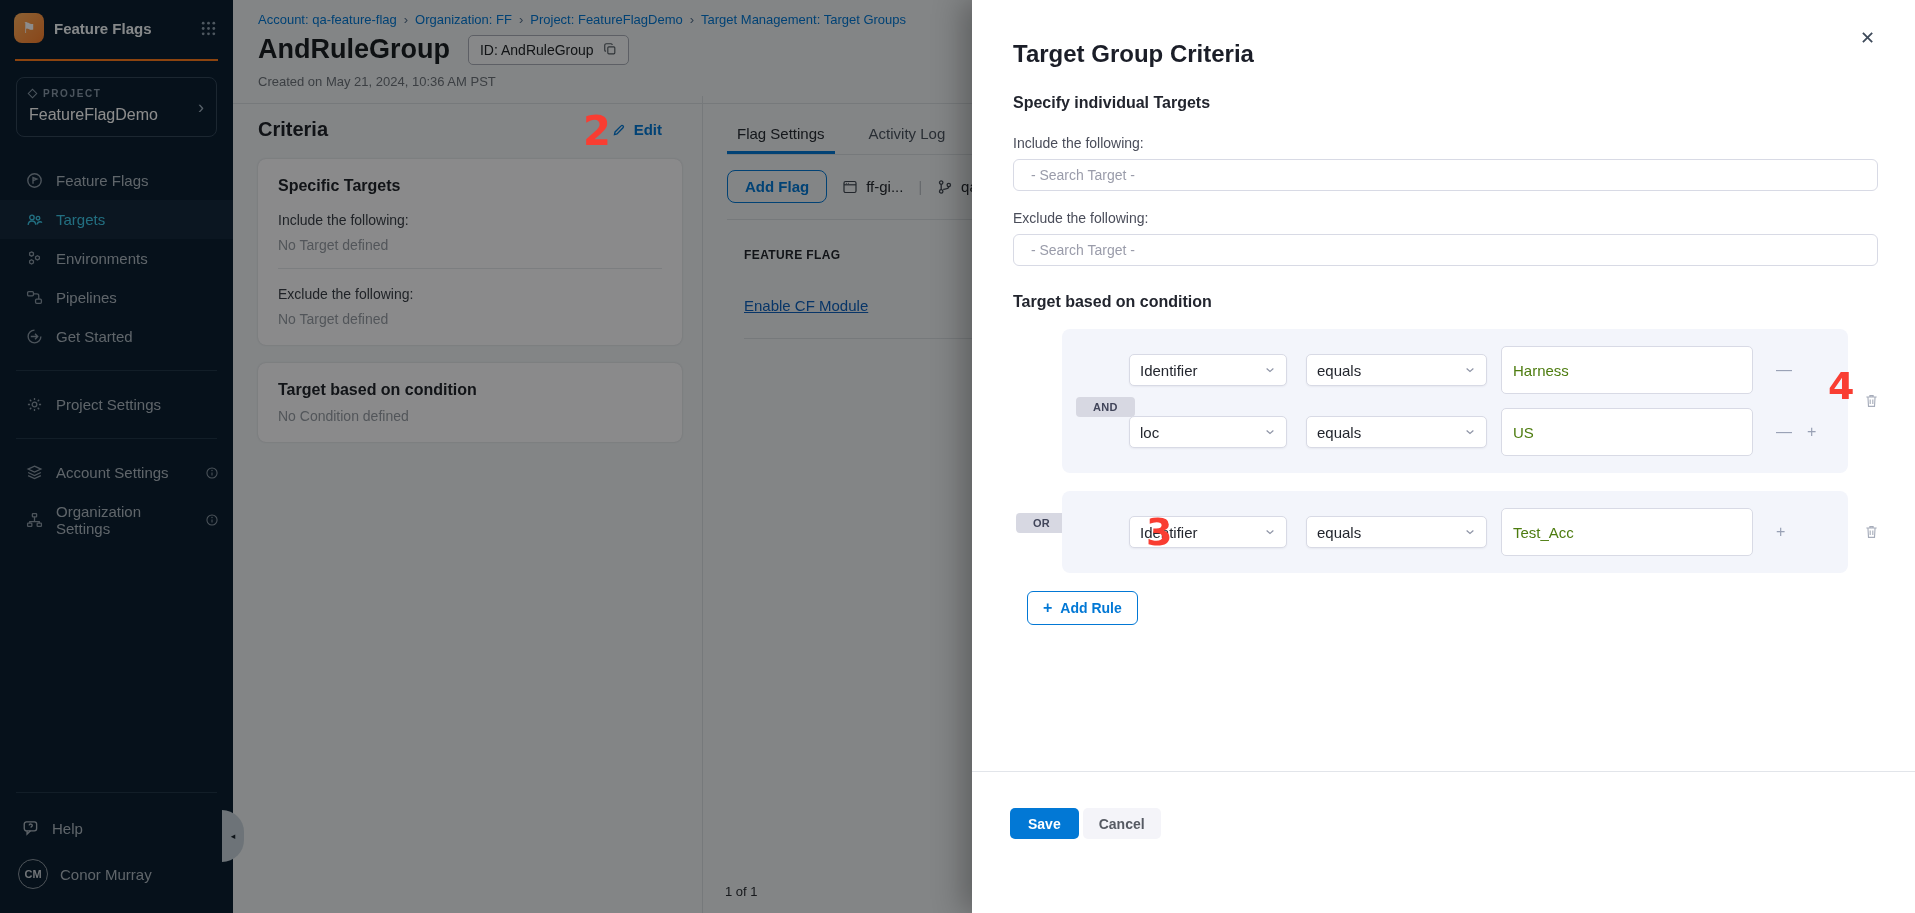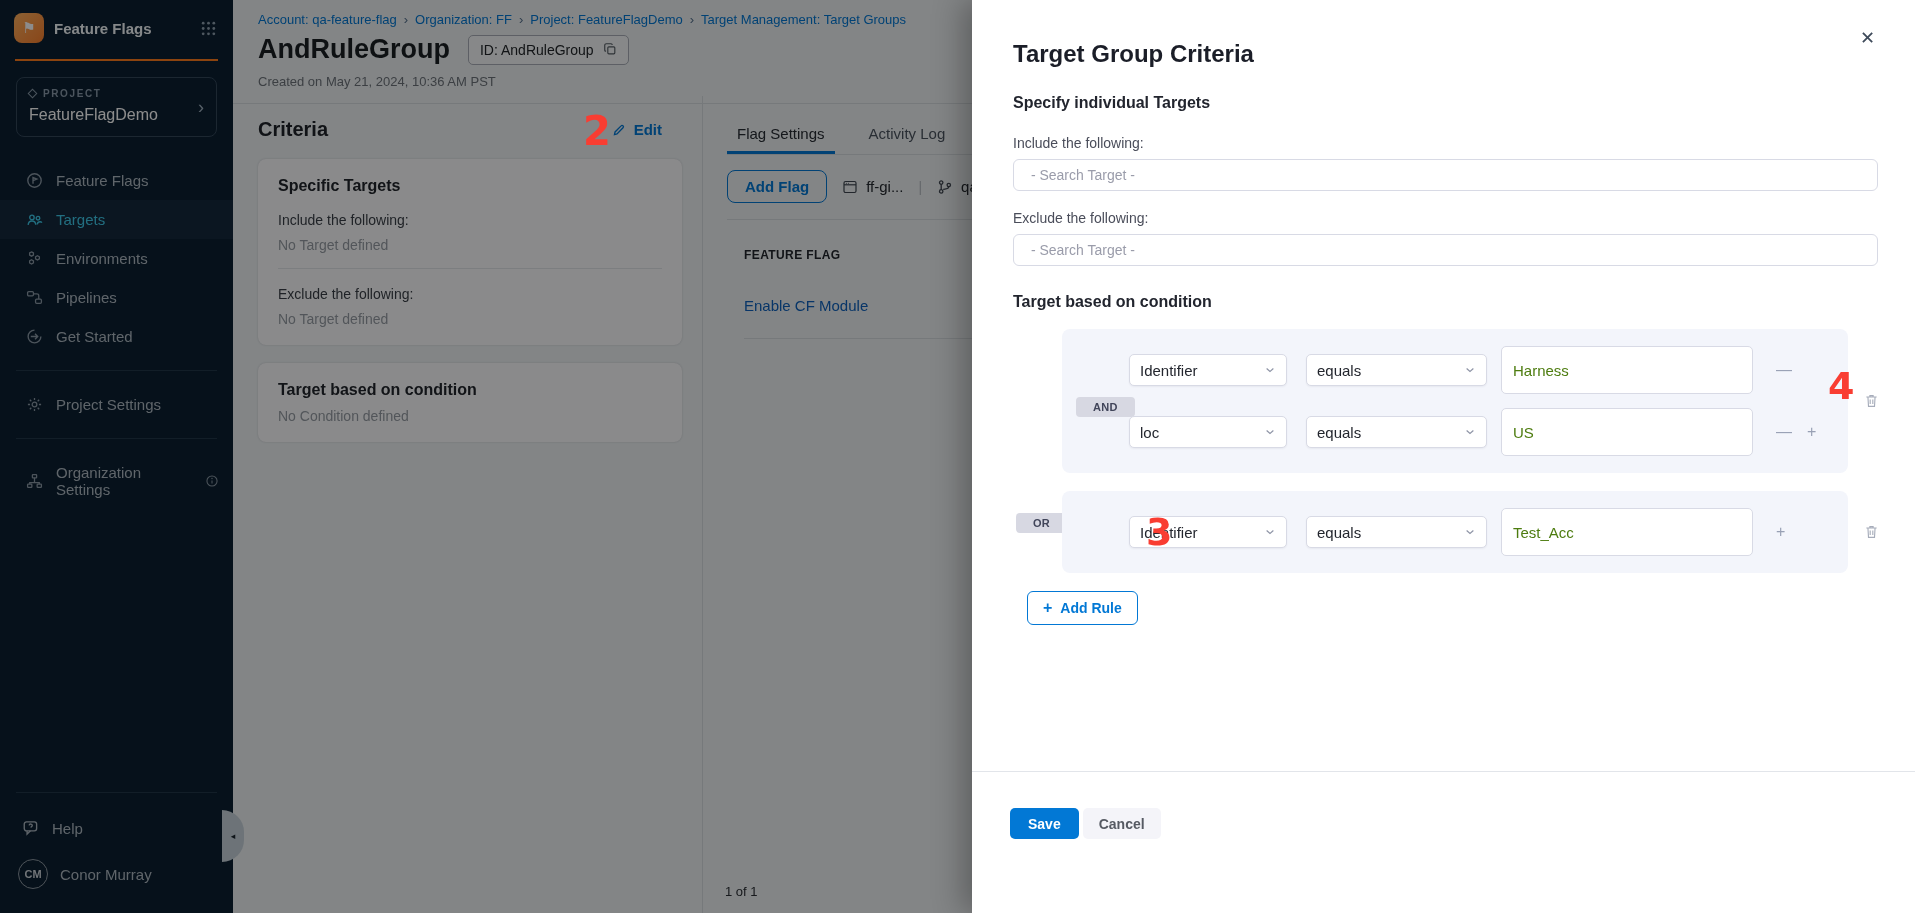--- a/index.html
+++ b/index.html
@@ -57,21 +57,21 @@
   .tabs { display:flex; gap:24px; padding-top:20px; border-bottom:1px solid #d7dde1; }
   .tab { padding:9px 10px 12px; font-size:15px; color:#4c5560; cursor:pointer; }
   .tab.active { box-shadow:inset 0 -3px 0 #0278d5; color:#272c33; }
   .toolbar { display:flex; align-items:center; gap:15px; padding:15px 0 16px 0; border-bottom:1px solid #d7dde1; }
   .add-flag-btn { border:1.5px solid #0278d5; color:#0278d5; font-weight:bold; font-size:15px; border-radius:8px; padding:7px 17px; background:transparent; cursor:pointer; font-family:inherit; }
   .chip { display:flex; align-items:center; gap:8px; color:#262a30; font-size:15px; cursor:pointer; }
   .chip .i { color:#3f4650; }
   .chip-sep { color:#b6bcc2; font-size:14px; }
   .flag-table { padding:28px 0 0 17px; }
   .table-header { font-size:12px; font-weight:bold; letter-spacing:.4px; color:#22262c; }
-  .flag-link { margin-top:35px; color:#0f62bd; font-size:15px; cursor:pointer; display:inline-block; }
+  .flag-link { margin-top:35px; color:#0f62bd; font-size:15px; cursor:pointer; display:inline-block;text-decoration:underline; }
   .table-divider { border-bottom:1px solid #d7dde1; margin-top:23px; }
   .pagination { position:absolute; bottom:14px; left:22px; font-size:13px; color:#2b2f34; }
 
   
   .dim { position:absolute; left:0; top:0; width:972px; height:100%; background:rgba(0,0,0,.45); z-index:5; pointer-events:none; }
 
   
   .drawer { position:absolute; left:972px; top:0; right:0; height:100%; background:#fff; z-index:10; box-shadow:-10px 0 28px rgba(0,0,0,.28); padding:0 37px 0 41px; }
   .close-btn { position:absolute; top:27px; right:40px; font-size:18px; color:#3e4a5a; cursor:pointer; background:none; border:none; font-family:inherit; }
   .drawer-title { margin-top:40px; font-size:24px; font-weight:bold; color:#1b1e28; }
@@ -197,20 +197,35 @@
         </svg>
       </span>
     <span>Project Settings</span>
   </div>
 
   <div class="sb-divider"></div>
 
   <div class="nav-item">
     <span class="i">
         <svg width="17" height="17" viewBox="0 0 16 16" fill="none" stroke="currentColor" stroke-width="1.2">
+          <path d="M8 2l6 2.8L8 7.6 2 4.8zM2 8l6 2.8L14 8M2 11l6 2.8 6-2.8"></path>
+        </svg>
+      </span>
+    <span>Account Settings</span>
+    <span class="i info-badge">
+        <svg width="14" height="14" viewBox="0 0 16 16" fill="none" stroke="currentColor" stroke-width="1.2">
+          <circle cx="8" cy="8" r="5.8"></circle>
+          <path d="M8 7.4v3.4"></path>
+          <circle cx="8" cy="5.1" r=".8" fill="currentColor" stroke="none"></circle>
+        </svg>
+      </span>
+  </div>
+  <div class="nav-item">
+    <span class="i">
+        <svg width="17" height="17" viewBox="0 0 16 16" fill="none" stroke="currentColor" stroke-width="1.2">
           <rect x="6" y="1.5" width="4" height="3" rx=".6"></rect>
           <rect x="1.5" y="10.5" width="4" height="3" rx=".6"></rect>
           <rect x="10.5" y="10.5" width="4" height="3" rx=".6"></rect>
           <path d="M8 4.5v3M3.5 10.5v-1.5h9v1.5M8 7.5v1.5"></path>
         </svg>
       </span>
     <span>Organization Settings</span>
     <span class="i info-badge">
         <svg width="14" height="14" viewBox="0 0 16 16" fill="none" stroke="currentColor" stroke-width="1.2">
           <circle cx="8" cy="8" r="5.8"></circle>

